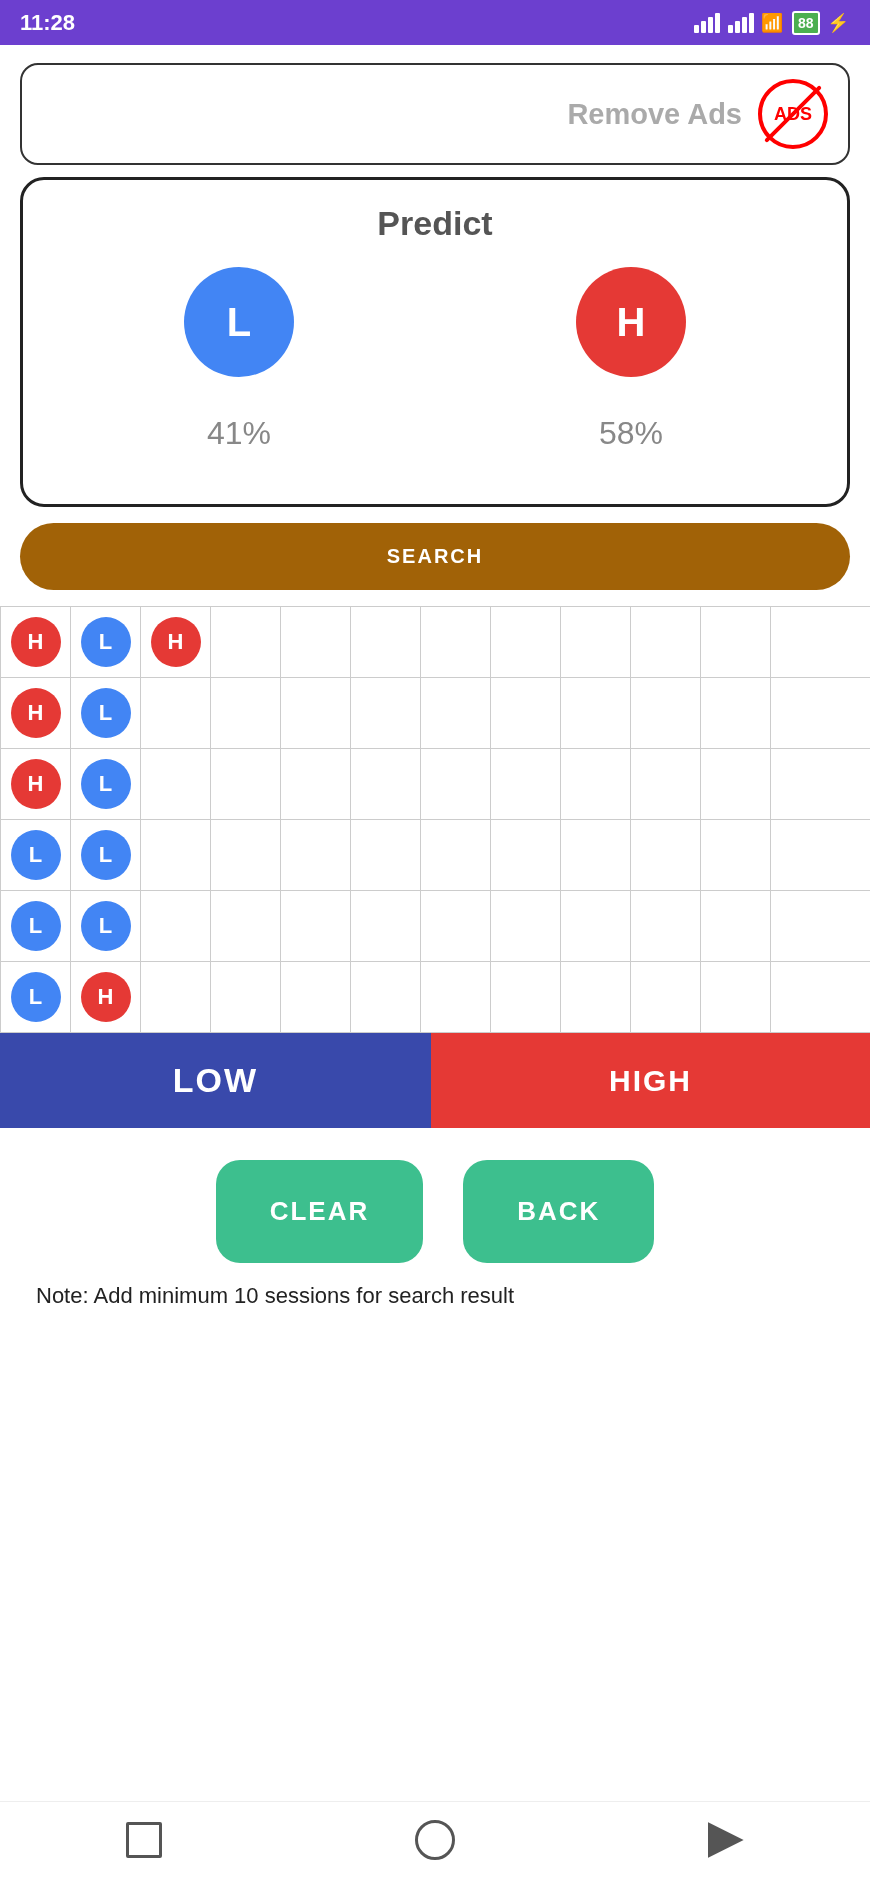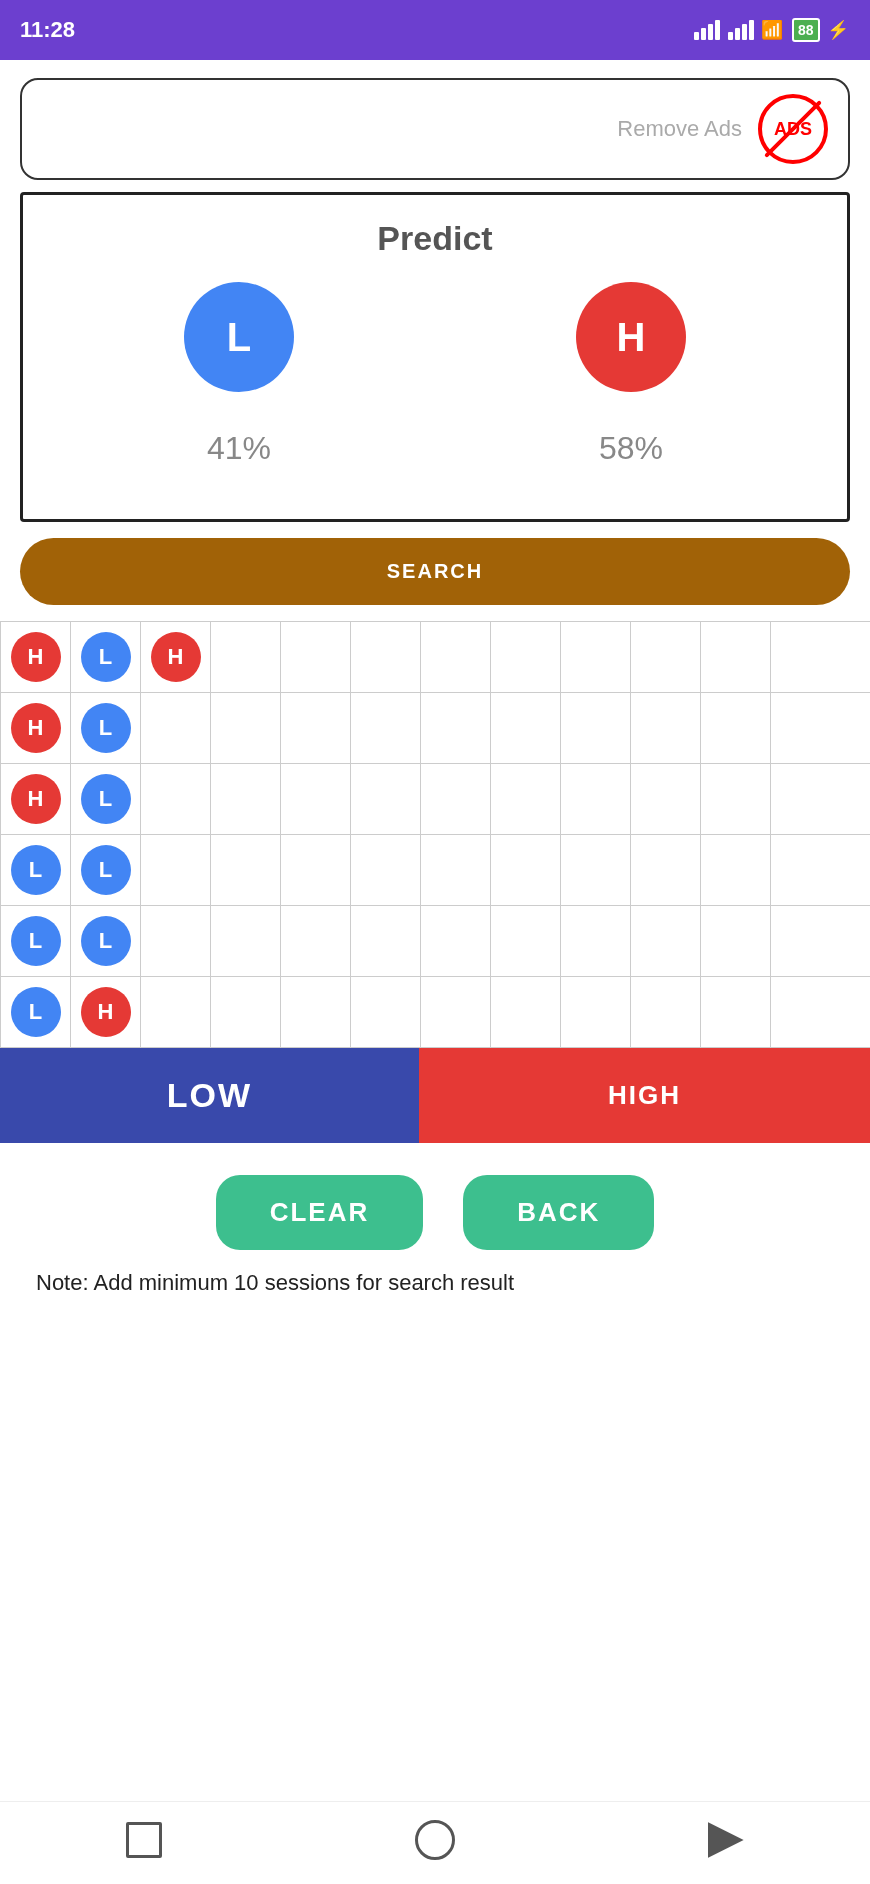--- a/index.html
+++ b/index.html
@@ -15,21 +15,21 @@
     }
 
     
     .status-bar {
       background: #6c3fcf;
       color: white;
       display: flex;
       align-items: center;
       justify-content: space-between;
       padding: 0 20px;
-      height: 60px;
+      height: 45px;
       flex-shrink: 0;
     }
     .status-time {
       font-size: 22px;
       font-weight: bold;
     }
     .status-icons {
       display: flex;
       align-items: center;
       gap: 8px;
@@ -64,22 +64,23 @@
       border-radius: 18px;
       margin: 18px 20px 12px 20px;
       padding: 14px 20px;
       display: flex;
       align-items: center;
       justify-content: flex-end;
       gap: 16px;
       background: white;
     }
     .ad-text {
-      font-size: 22px;
+      font-size: 29px;
       color: #aaa;
+      font-weight: bold;
     }
     .ads-circle {
       width: 70px;
       height: 70px;
       border: 4px solid red;
       border-radius: 50%;
       display: flex;
       align-items: center;
       justify-content: center;
       position: relative;
@@ -93,21 +94,21 @@
       width: 78px;
       height: 4px;
       background: red;
       transform: rotate(-45deg);
       border-radius: 2px;
     }
 
     
     .predict-card {
       border: 3px solid #222;
-      border-radius: 4px;
+      border-radius: 24px;
       margin: 0 20px 16px 20px;
       padding: 24px 20px 28px;
       background: white;
     }
     .predict-title {
       text-align: center;
       font-size: 34px;
       font-weight: bold;
       color: #555;
       margin-bottom: 24px;
@@ -205,44 +206,44 @@
       font-weight: bold;
       letter-spacing: 2px;
       border: none;
       padding: 28px 0;
       cursor: pointer;
     }
     .high-btn {
       flex: 1;
       background: #e53935;
       color: white;
-      font-size: 26px;
+      font-size: 30px;
       font-weight: bold;
       letter-spacing: 2px;
       border: none;
-      padding: 28px 16px;
+      padding: 28px 4px;
       cursor: pointer;
     }
 
     
     .action-row {
       display: flex;
       justify-content: center;
       gap: 40px;
       padding: 32px 20px 20px;
     }
     .action-btn {
       background: #3dbf8e;
       border: none;
       border-radius: 24px;
       color: white;
       font-size: 26px;
       font-weight: bold;
       letter-spacing: 2px;
-      padding: 22px 54px;
+      padding: 36px 54px;
       cursor: pointer;
     }
 
     
     .note-text {
       text-align: left;
       font-size: 22px;
       color: #222;
       padding: 0 36px 30px;
     }

